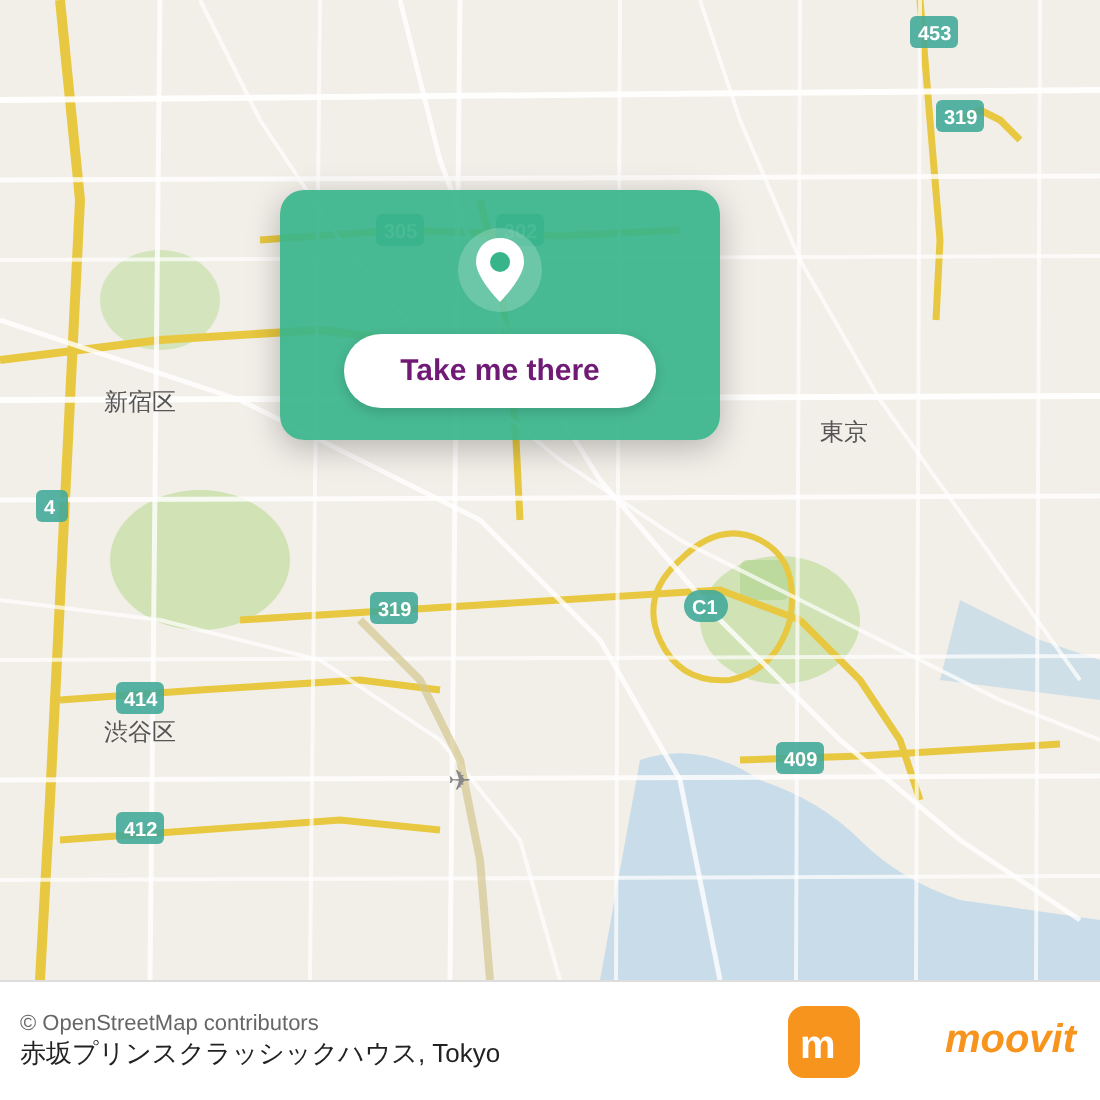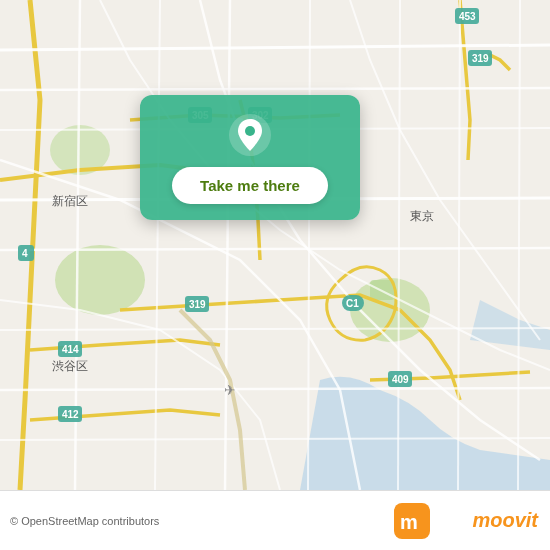--- a/index.html
+++ b/index.html
@@ -41,21 +41,21 @@
     }
 
     #pin-icon {
       width: 44px;
       height: 44px;
       margin-bottom: 10px;
     }
 
     #take-me-there-btn {
       background: white;
-      color: #4d7c0f;
+      color: #701a75;
       border: none;
       border-radius: 24px;
       padding: 10px 28px;
       font-size: 15px;
       font-weight: 600;
       cursor: pointer;
       white-space: nowrap;
       box-shadow: 0 2px 6px rgba(0,0,0,0.15);
     }
 
@@ -219,20 +219,21 @@
       <path d="M22 6 C15 6 10 11 10 18 C10 26 22 38 22 38 C22 38 34 26 34 18 C34 11 29 6 22 6 Z" fill="white"></path>
       <circle cx="22" cy="18" r="5" fill="#38b48b"></circle>
     </svg>
     <button id="take-me-there-btn">Take me there</button>
   </div>
 </div>
 
 <div id="bottom-bar">
   <div id="bottom-left">
     <span id="copyright-text">© OpenStreetMap contributors</span>
+    <span id="location-name">赤坂プリンスクラッシックハウス, Tokyo</span>
   </div>
   <div id="moovit-logo">
 
     <svg id="moovit-icon" viewBox="0 0 36 36" xmlns="http://www.w3.org/2000/svg">
       <rect width="36" height="36" rx="8" fill="#f7941d"></rect>
       <text x="6" y="26" font-size="20" fill="white" font-family="Arial" font-weight="bold">m</text>
     </svg>
     <span id="moovit-text">moovit</span>
   </div>
 </div>

